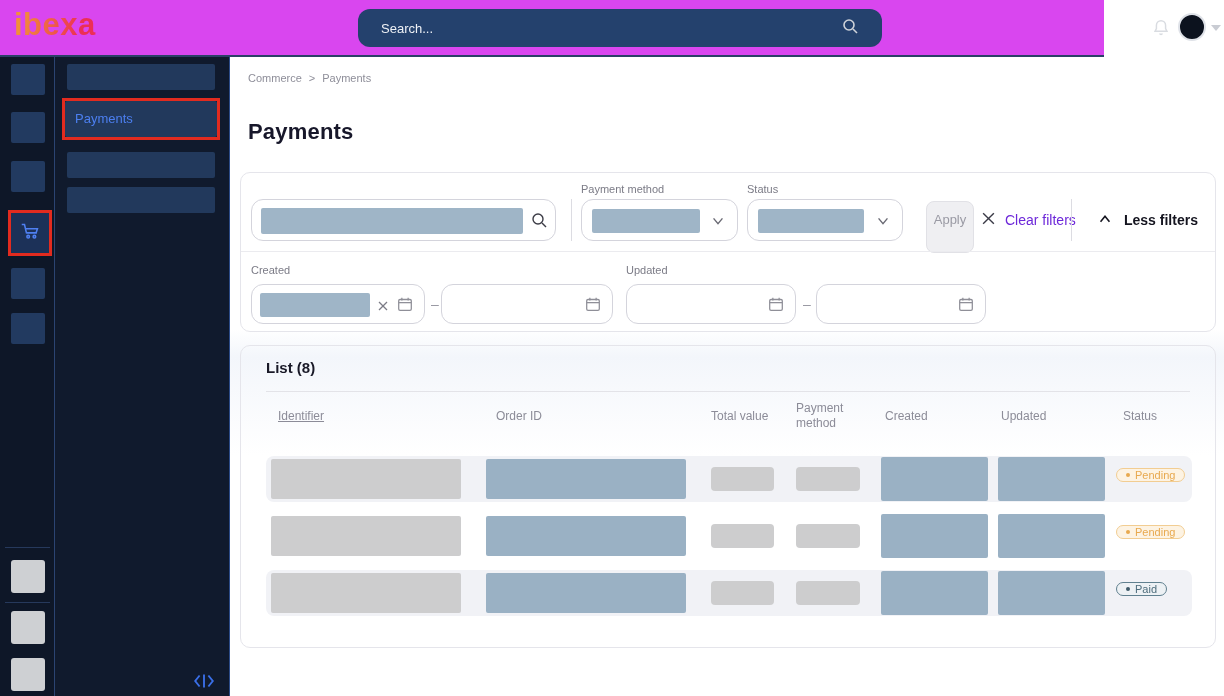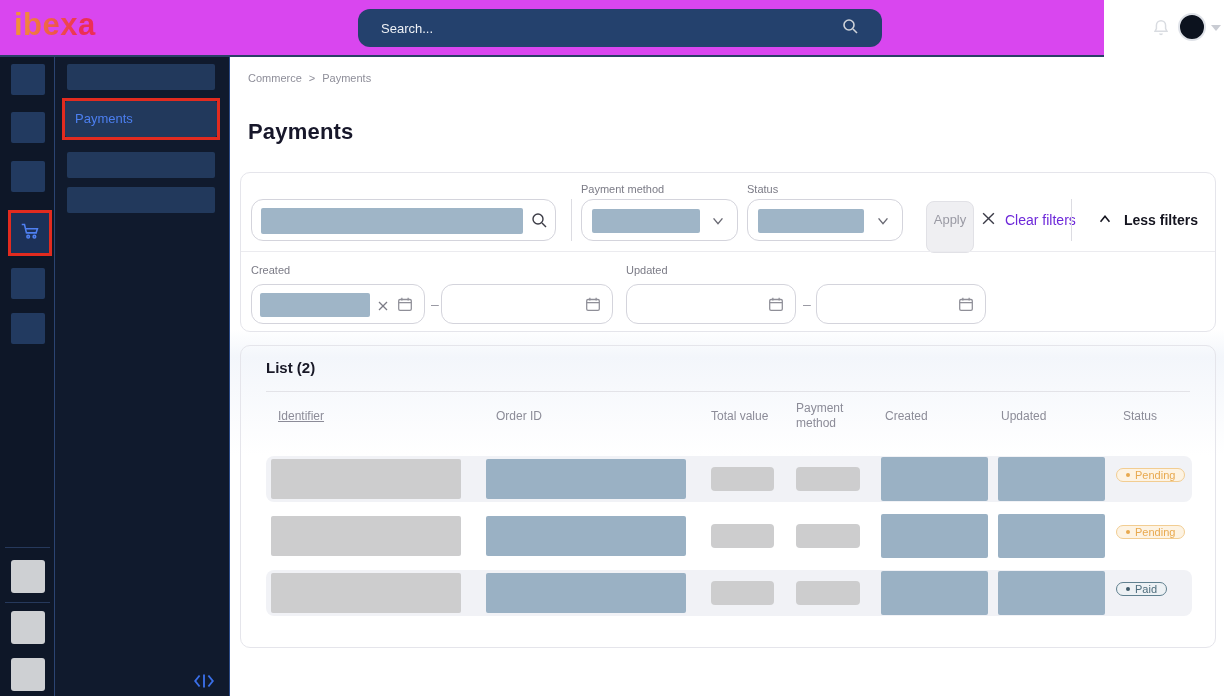--- a/index.html
+++ b/index.html
@@ -255,21 +255,21 @@
             <rect x="3" y="5" width="14" height="12" rx="1.5"></rect>
             <line x1="3" y1="8.5" x2="17" y2="8.5"></line>
             <line x1="6.5" y1="3" x2="6.5" y2="6"></line>
             <line x1="13.5" y1="3" x2="13.5" y2="6"></line>
           </svg>
       </span>
     </div>
   </div>
 
   <div class="list-card">
-    <div class="list-title">List (2)</div>
+    <div class="list-title">List (8)</div>
     <div class="list-div"></div>
 
     <div class="hcell" style="left:37px;top:63px;text-decoration:underline;">Identifier</div>
     <div class="hcell" style="left:255px;top:63px;">Order ID</div>
     <div class="hcell" style="left:470px;top:63px;">Total value</div>
     <div class="hcell" style="left:555px;top:55px;width:62px;">Payment method</div>
     <div class="hcell" style="left:644px;top:63px;">Created</div>
     <div class="hcell" style="left:760px;top:63px;">Updated</div>
     <div class="hcell" style="left:882px;top:63px;">Status</div>
 

